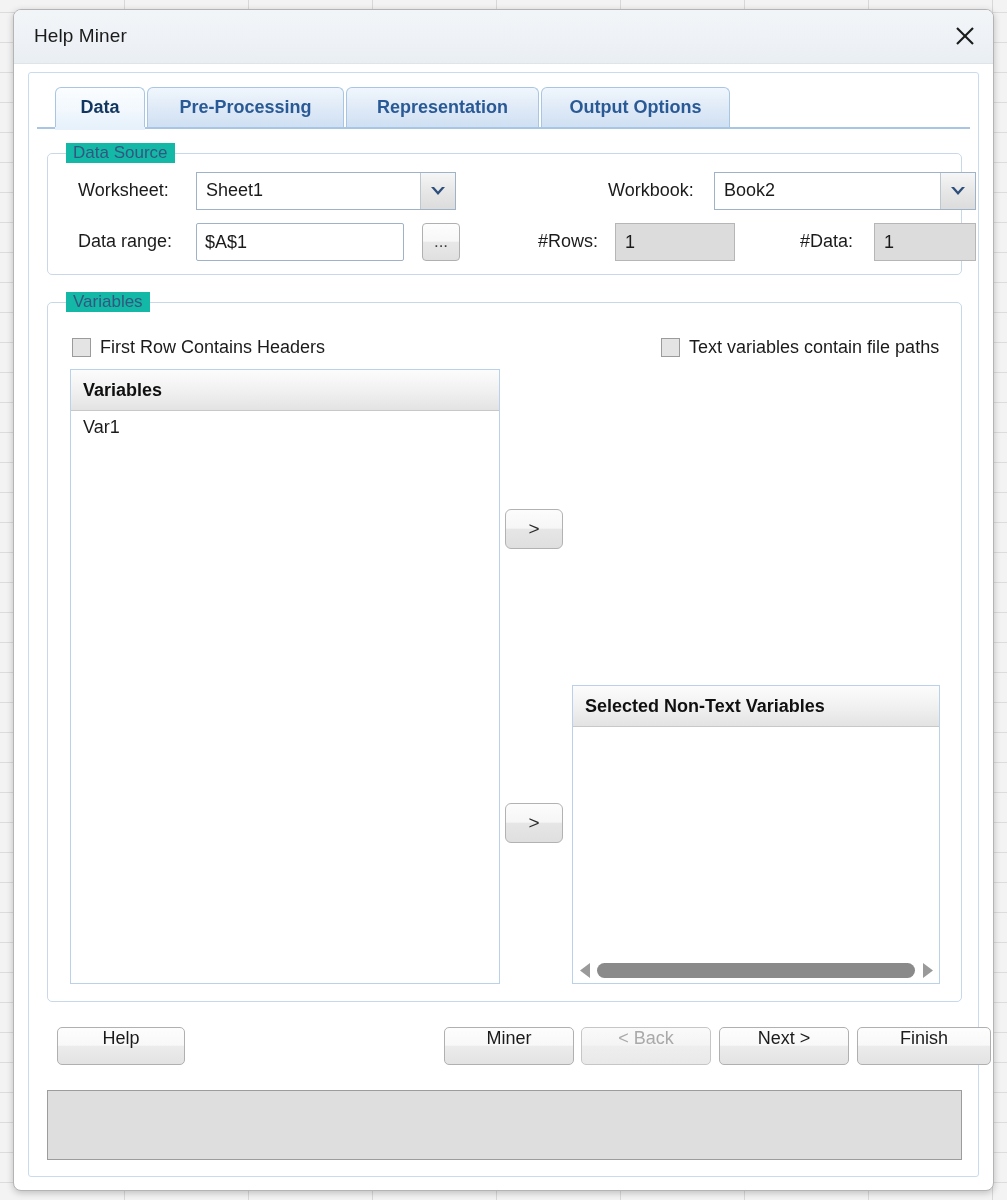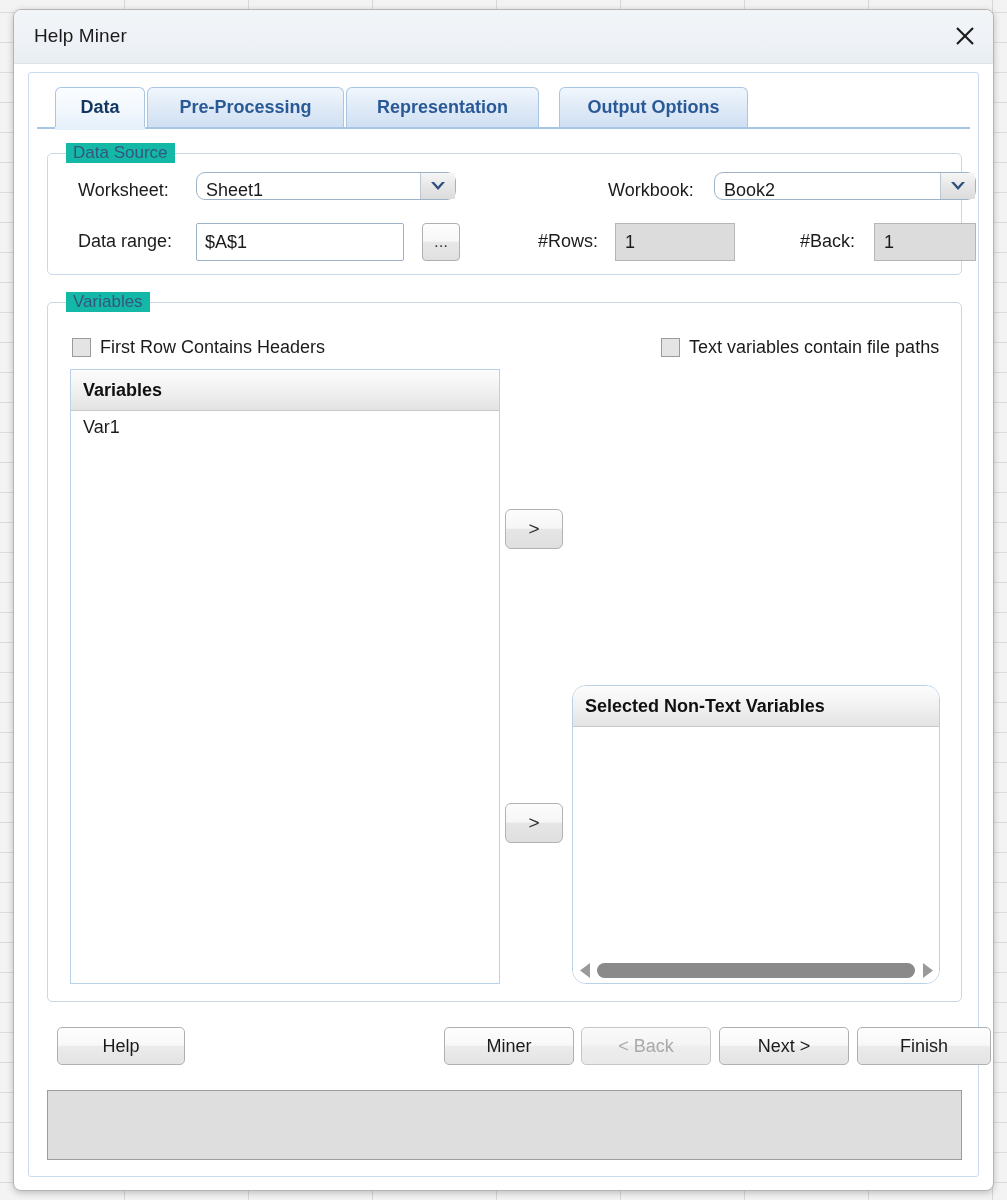--- a/index.html
+++ b/index.html
@@ -162,24 +162,24 @@
     font-size: 18px;
     color: #1b1b1b;
     white-space: nowrap;
     margin-left: 12px;
   }
 
   
   .combo {
     position: absolute;
     box-sizing: border-box;
-    height: 28px;
+    height: 38px;
     border: 1px solid #9fb3c8;
     background: #ffffff;
-    border-radius: 9px;
+    border-radius: 0;
     cursor: pointer;
   }
   .combo .ctext {
     position: absolute;
     left: 9px;
     top: 7px;
     font-size: 18px;
     color: #1b1b1b;
   }
   .combo .carrow {
@@ -338,21 +338,20 @@
 
   
   .btn {
     position: absolute;
     box-sizing: border-box;
     height: 38px;
     background: linear-gradient(to bottom, #fdfdfd 0%, #f8f8f8 48%, #ececec 50%, #e3e3e3 100%);
     border: 1px solid #b0b0b0;
     border-radius: 5px;
     display: flex;
-    align-items: center;
     justify-content: center;
     font-size: 18px;
     color: #1b1b1b;
     cursor: pointer;
   }
   .btn.disabled {
     color: #a9a9a9;
     background: linear-gradient(to bottom, #fafafa 0%, #f4f4f4 48%, #eeeeee 50%, #e9e9e9 100%);
     border-color: #c6c6c6;
     cursor: default;
@@ -441,21 +440,21 @@
     <div id="tabstrip">
       <div class="tab active" style="left:18px; width:90px;">
         <span>Data</span>
       </div>
       <div class="tab" style="left:110px; width:197px;">
         <span>Pre-Processing</span>
       </div>
       <div class="tab" style="left:309px; width:193px;">
         <span>Representation</span>
       </div>
-      <div class="tab" style="left:504px; width:189px;margin-left:18px;">
+      <div class="tab" style="left:504px; width:189px;">
         <span>Output Options</span>
       </div>
     </div>
     <div id="tab-underline"></div>
     <div id="tab-underline-cover"></div>
 
     <div class="group" id="grp-datasource">
       <div class="group-title">Data Source</div>
 
       <div class="lbl" style="left:18px; top:26px;">Worksheet:</div>
@@ -480,21 +479,21 @@
 
       <div class="lbl" style="left:18px; top:77px;">Data range:</div>
       <input class="textbox" style="left: 148px; top: 69px; width: 208px;" value="$A$1">
       <div class="sqbtn" style="left:374px; top:69px; width:38px; height:38px;">
         <span>...</span>
       </div>
 
       <div class="lbl" style="left:478px; top:77px;">#Rows:</div>
       <div class="readonly-box" style="left:567px; top:69px; width:120px;">1</div>
 
-      <div class="lbl" style="left:740px; top:77px;">#Back:</div>
+      <div class="lbl" style="left:740px; top:77px;">#Data:</div>
       <div class="readonly-box" style="left:826px; top:69px; width:102px;">1</div>
     </div>
 
     <div class="group" id="grp-variables">
       <div class="group-title">Variables</div>
 
       <div class="cbwrap" style="left:24px; top:34px;">
         <span class="cbbox"></span>
         <span class="cblabel">First Row Contains Headers</span>
       </div>
@@ -512,21 +511,21 @@
       </div>
 
       <div class="xferbtn" style="left:457px; top:206px;">
         <span>&gt;</span>
       </div>
       <div class="xferbtn" style="left:457px; top:500px;">
         <span>&gt;</span>
       </div>
 
 
-      <div class="listbox" style="left:524px; top:382px; width:368px; height:299px;border-radius:14px;">
+      <div class="listbox" style="left:524px; top:382px; width:368px; height:299px;">
         <div class="lb-header">Selected Non-Text Variables</div>
         <div class="lb-body"></div>
         <div class="hscroll">
           <div class="sb-arrow">
             <svg width="11" height="15" viewBox="0 0 11 15">
                 <path d="M10 0 L10 15 L0 7.5 Z" fill="#9a9a9a"></path>
               </svg>
           </div>
           <div class="sb-track">
             <div class="sb-thumb"></div>

